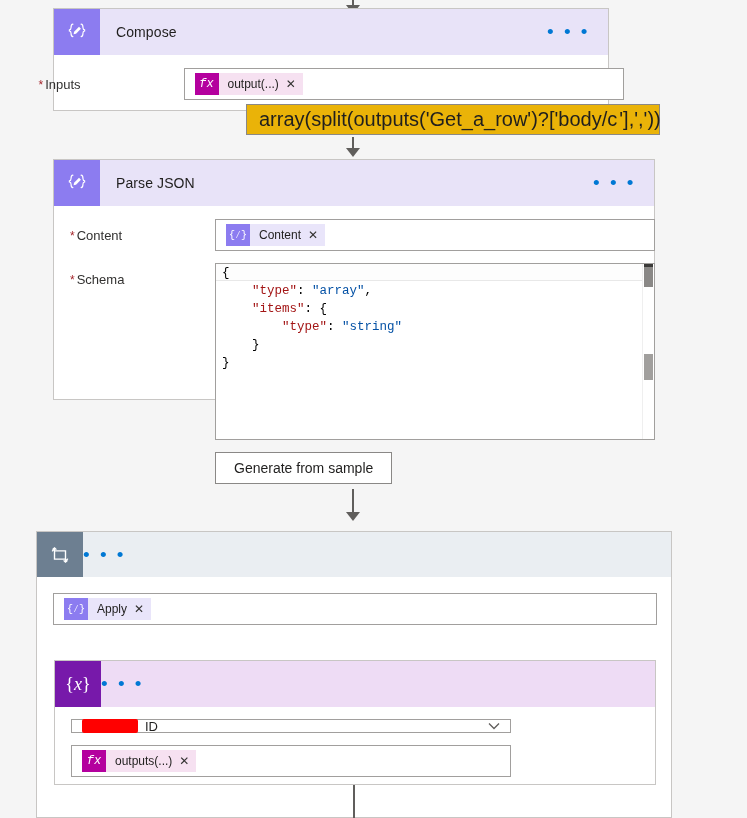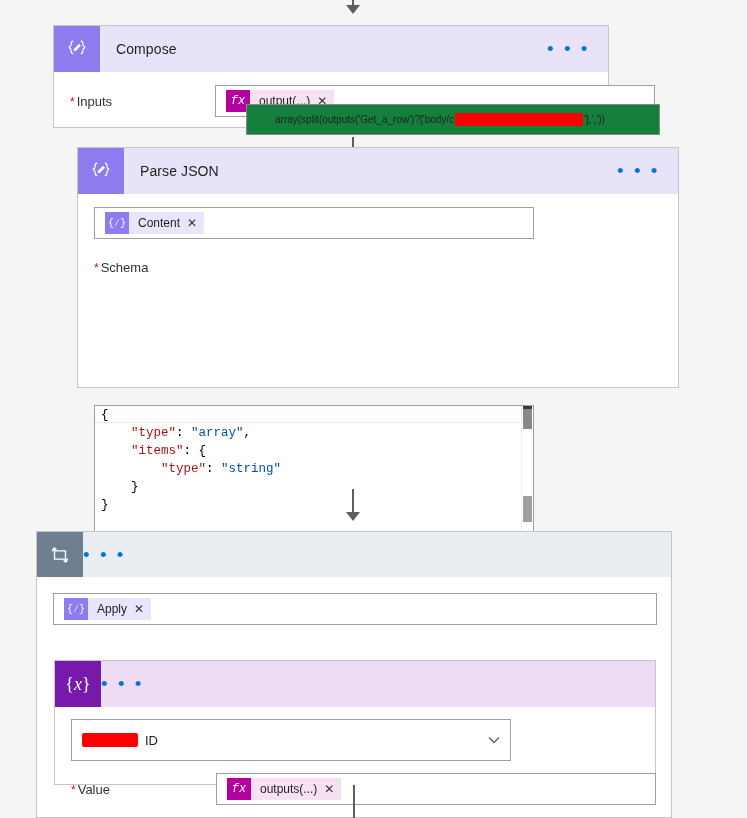--- a/index.html
+++ b/index.html
@@ -73,21 +73,21 @@
     color: #323130;
     padding-top: 9px;
     white-space: nowrap;
   }
   .req { color: #a4262c; margin-right: 2px; font-size: 12px; }
   .field-ctrl { flex: 1 1 auto; }
 
   .input-box {
     border: 1px solid #a19f9d;
     background: #fff;
-    height: 42px;
+    height: 14px;
     display: flex;
     align-items: center;
     box-sizing: border-box;
     padding-left: 10px;
   }
   .input-box.tall { height: 32px; }
 
   
   .chip {
     display: inline-flex;
@@ -112,27 +112,27 @@
     display: flex; align-items: center;
     white-space: nowrap;
   }
   .chip-body.pink { background: #f6e1f1; }
   .chip-body.lav  { background: #e9e5fa; }
   .chip-x { margin-left: 7px; color: #323130; font-size: 12px; cursor: pointer; }
 
   
   .expr-tip {
     position: absolute;
-    background: #15803d;
+    background: #eab308;
     border: 1px solid #8a8886;
     box-sizing: border-box;
     display: flex;
     align-items: center;
-    padding: 0 28px;
-    font-size: 10px;
+    padding: 0 12px;
+    font-size: 20px;
     color: #201f1e;
     white-space: nowrap;
     z-index: 30;
   }
   .redact {
     display: inline-block;
     background: #ff0000;
     vertical-align: middle;
   }
 
@@ -231,33 +231,33 @@
   }
 </style>
 </head>
 <body>
 
 <div class="canvas">
 
   <div class="conn" style="left:352px; top:0px; height:7px;"></div>
   <div class="arrow-head" style="left:346px; top:5px;"></div>
 
-  <div class="card" style="left:53px; top:25px; width:556px; height:103px;">
+  <div class="card" style="left:53px; top:8px; width:556px; height:103px;">
     <div class="card-header hdr-compose">
       <div class="hdr-icon ic-purple">
         <svg width="22" height="22" viewBox="0 0 24 24" aria-hidden="true">
           <path d="M7.5 3.5c-2 0-2 2.2-2 3.6 0 1.6-.6 2.4-1.8 2.6v1.1c1.2.2 1.8 1 1.8 2.6 0 1.4 0 3.6 2 3.6" fill="none" stroke="#ffffff" stroke-width="1.3" stroke-linecap="round"></path>
           <path d="M16.5 3.5c2 0 2 2.2 2 3.6 0 1.6.6 2.4 1.8 2.6v1.1c-1.2.2-1.8 1-1.8 2.6 0 1.4 0 3.6-2 3.6" fill="none" stroke="#ffffff" stroke-width="1.3" stroke-linecap="round"></path>
           <path d="M14.2 6.4l2.1 2.1-5.4 5.4-2.6.5.5-2.6z" fill="#ffffff"></path>
         </svg>
       </div>
       <div class="hdr-title">Compose</div>
       <div class="hdr-dots">• • •</div>
     </div>
-    <div class="field-row" style="margin-top:13px;">
+    <div class="field-row" style="margin-top:13px;justify-content:center;">
       <div class="field-label">
         <span class="req">*</span><span>Inputs</span>
       </div>
       <div class="field-ctrl">
         <div class="input-box tall" style="width:440px;">
           <span class="chip">
             <span class="chip-ic fx">fx</span>
             <span class="chip-body pink">
               <span>output(...)</span>
               <span class="chip-x">✕</span>
@@ -270,48 +270,51 @@
 
   <div class="expr-tip" style="left:246px; top:104px; width:414px; height:31px;">
     <span>array(split(outputs('Get_a_row')?['body/c</span>
       <span class="redact" style="width:128px; height:13px; margin:0 1px;"></span>
       <span>'],','))</span>
   </div>
 
   <div class="conn" style="left:352px; top:137px; height:15px;"></div>
   <div class="arrow-head" style="left:346px; top:148px;"></div>
 
-  <div class="card" style="left:53px; top:147px; width:602px; height:241px;margin-left:24px;">
+  <div class="card" style="left:53px; top:159px; width:602px; height:241px;">
     <div class="card-header hdr-compose">
       <div class="hdr-icon ic-purple">
         <svg width="22" height="22" viewBox="0 0 24 24" aria-hidden="true">
           <path d="M7.5 3.5c-2 0-2 2.2-2 3.6 0 1.6-.6 2.4-1.8 2.6v1.1c1.2.2 1.8 1 1.8 2.6 0 1.4 0 3.6 2 3.6" fill="none" stroke="#ffffff" stroke-width="1.3" stroke-linecap="round"></path>
           <path d="M16.5 3.5c2 0 2 2.2 2 3.6 0 1.6.6 2.4 1.8 2.6v1.1c-1.2.2-1.8 1-1.8 2.6 0 1.4 0 3.6-2 3.6" fill="none" stroke="#ffffff" stroke-width="1.3" stroke-linecap="round"></path>
           <path d="M14.2 6.4l2.1 2.1-5.4 5.4-2.6.5.5-2.6z" fill="#ffffff"></path>
         </svg>
       </div>
       <div class="hdr-title">Parse JSON</div>
       <div class="hdr-dots">• • •</div>
     </div>
 
     <div class="field-row" style="margin-top:13px;">
+      <div class="field-label">
+        <span class="req">*</span><span>Content</span>
+      </div>
       <div class="field-ctrl">
         <div class="input-box tall" style="width:440px;">
           <span class="chip">
             <span class="chip-ic outp">{⁄}</span>
             <span class="chip-body lav">
               <span>Content</span>
               <span class="chip-x">✕</span>
             </span>
           </span>
         </div>
       </div>
     </div>
 
-    <div class="field-row" style="margin-top:12px;flex-direction:column;">
+    <div class="field-row" style="margin-top:12px;">
       <div class="field-label">
         <span class="req">*</span><span>Schema</span>
       </div>
       <div class="field-ctrl">
         <div class="code-wrap" style="width:440px; height:177px;">
           <div class="code-first"></div>
           <pre class="code" style="margin-top:-17px;">{
     <span class="k">"type"</span>: <span class="v">"array"</span>,
     <span class="k">"items"</span>: {
         <span class="k">"type"</span>: <span class="v">"string"</span>
@@ -320,20 +323,23 @@
           <div class="code-scroll-track">
             <div class="code-thumb top"></div>
             <div class="code-thumb mid"></div>
           </div>
         </div>
       </div>
     </div>
 
     <div class="field-row" style="margin-top:12px;">
       <div class="field-label"></div>
+      <div class="field-ctrl">
+        <button class="btn">Generate from sample</button>
+      </div>
     </div>
   </div>
 
   <div class="conn" style="left:352px; top:489px; height:28px;"></div>
   <div class="arrow-head" style="left:346px; top:512px;"></div>
 
   <div class="card" style="left:36px; top:531px; width:636px; height:46px; border-bottom:none;">
     <div class="card-header hdr-gray">
       <div class="hdr-icon ic-slate">
         <svg width="22" height="22" viewBox="0 0 24 24" aria-hidden="true">
@@ -380,23 +386,20 @@
             <span class="dropdown-caret">
               <svg width="12" height="8" viewBox="0 0 12 8" aria-hidden="true">
                   <path d="M1 1.5l5 5 5-5" fill="none" stroke="#605e5c" stroke-width="1.3"></path>
                 </svg>
             </span>
           </div>
         </div>
       </div>
 
       <div class="field-row" style="margin-top:12px;">
-        <div class="field-label">
-          <span class="req">*</span><span>Value</span>
-        </div>
         <div class="field-ctrl">
           <div class="input-box tall" style="width:440px;">
             <span class="chip">
               <span class="chip-ic fx">fx</span>
               <span class="chip-body pink">
                 <span>outputs(...)</span>
                 <span class="chip-x">✕</span>
               </span>
             </span>
           </div>

